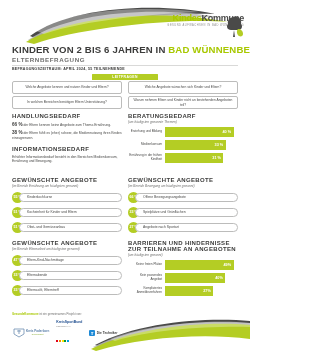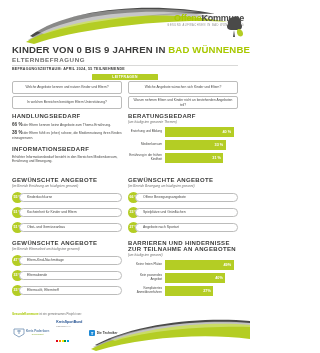--- a/index.html
+++ b/index.html
@@ -112,32 +112,32 @@
     <svg width="250" height="46" viewBox="0 0 250 46">
       <path d="M30 36 C70 6 160 2 215 14 C170 12 85 20 40 40 Z" fill="#4a4a49"></path>
       <path d="M28 40 C72 10 165 6 222 18 C168 14 82 24 36 42 Z" fill="#b9b9b8" opacity="0.85"></path>
       <path d="M26 42 C74 14 168 10 228 22 C172 18 80 28 34 44 Z" fill="#b4cd24"></path>
       <path d="M34 30 C78 8 150 6 200 12 C150 14 86 20 44 34 Z" fill="#ffffff" opacity="0.35"></path>
     </svg>
   </div>
 
   <div class="logo">
     <div class="logo-text">
-      <span class="g">Offene</span><span class="k">Kommune</span>
+      <span class="g">Kindes</span><span class="k">Kommune</span>
     </div>
     <div class="logo-sub">GESUND AUFWACHSEN IN BAD WÜNNENBERG</div>
     <svg class="logo-mark" viewBox="0 0 20 24">
       <path d="M9 3 C4 3 2 7 3 10 C1 12 2 16 6 16 L13 16 C17 16 18 12 16 10 C17 6 14 2 9 3 Z" fill="#4a4a49"></path>
       <path d="M9 16 L10 23 L8 23 Z" fill="#4a4a49"></path>
       <path d="M13 15 C16 15 18 17 18 20 C18 22 16 23 14 22 C12 21 11 17 13 15 Z" fill="#b4cd24"></path>
     </svg>
   </div>
 
   <div class="title">
-    <span>KINDER VON 0 BIS 9 JAHREN IN </span><span class="hl">BAD WÜNNENBERG</span>
+    <span>KINDER VON 2 BIS 6 JAHREN IN </span><span class="hl">BAD WÜNNENBERG</span>
   </div>
   <div class="subtitle">ELTERNBEFRAGUNG</div>
   <div class="rule"></div>
   <div class="periodline">BEFRAGUNGSZEITRAUM: APRIL 2024, 55 TEILNEHMENDE</div>
 
   <div class="leit-banner">
     <span>LEITFRAGEN</span>
   </div>
   <div class="qbox q1">
     <span>Welche Angebote kennen und nutzen Kinder und Eltern?</span>

